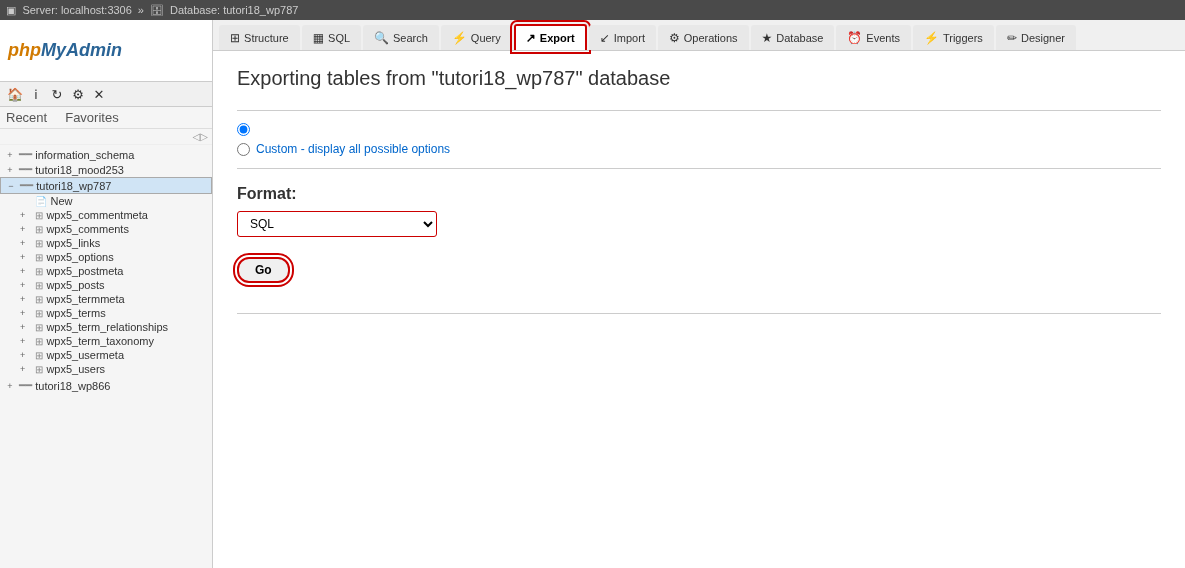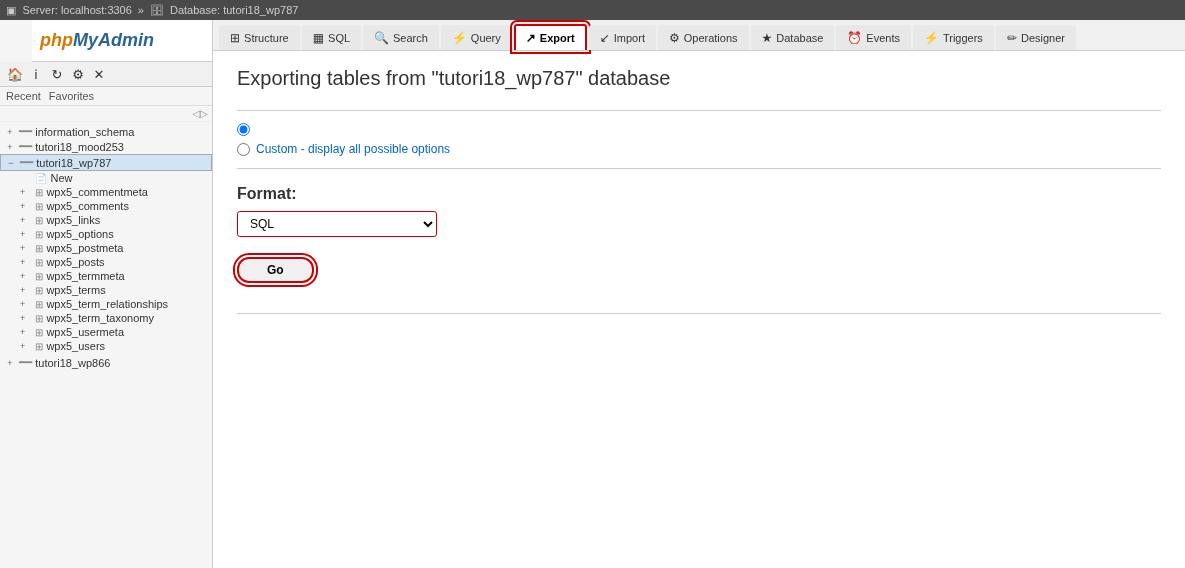--- a/index.html
+++ b/index.html
@@ -48,23 +48,23 @@
     }
     .sidebar-icons .si-icon {
       width: 18px; height: 18px;
       display: flex; align-items: center; justify-content: center;
       cursor: pointer;
       font-size: 13px;
     }
 
     .recent-fav {
       display: flex;
-      gap: 0;
+      gap: 10px;
       padding: 3px 6px;
-      font-size: 11px;
+      font-size: 13px;
       border-bottom: 1px solid #ddd;
     }
     .recent-fav span {
       cursor: pointer;
       color: #555;
       margin-right: 8px;
     }
 
     .db-tree { padding: 2px 0; flex: 1; }
     .db-item {
@@ -190,21 +190,21 @@
       border-radius: 3px;
       padding: 4px 8px;
       font-size: 12px;
       width: 200px;
       background: #fff;
       cursor: pointer;
     }
 
     .go-button {
       margin-top: 20px;
-      padding: 4px 28px;
+      padding: 4px 16px;
       border: 2px solid #cc0000;
       border-radius: 12px;
       background: #f0f0f0;
       cursor: pointer;
       font-size: 12px;
       font-weight: bold;
     }
 
     .highlighted-outline {
       outline: 2px solid #cc0000;
@@ -219,21 +219,21 @@
   <span>Server: localhost:3306</span>
   <span>»</span>
   <span>🗄</span>
   <span>Database: tutori18_wp787</span>
 </div>
 
 <div id="layout">
 
   <div id="sidebar">
 
-    <div style="padding:10px 8px; border-bottom:1px solid #ccc; background:#fff;margin-left:32px;">
+    <div style="padding:20px 8px; border-bottom:1px solid #ccc; background:#fff;">
       <span class="pma-logo">
         <span style="color:#d17a00; font-style:italic;">php</span><span style="color:#2a6496; font-style:italic;">MyAdmin</span>
       </span>
     </div>
 
     <div class="sidebar-icons">
       <span class="si-icon">🏠</span>
       <span class="si-icon">ℹ</span>
       <span class="si-icon">↻</span>
       <span class="si-icon">⚙</span>

